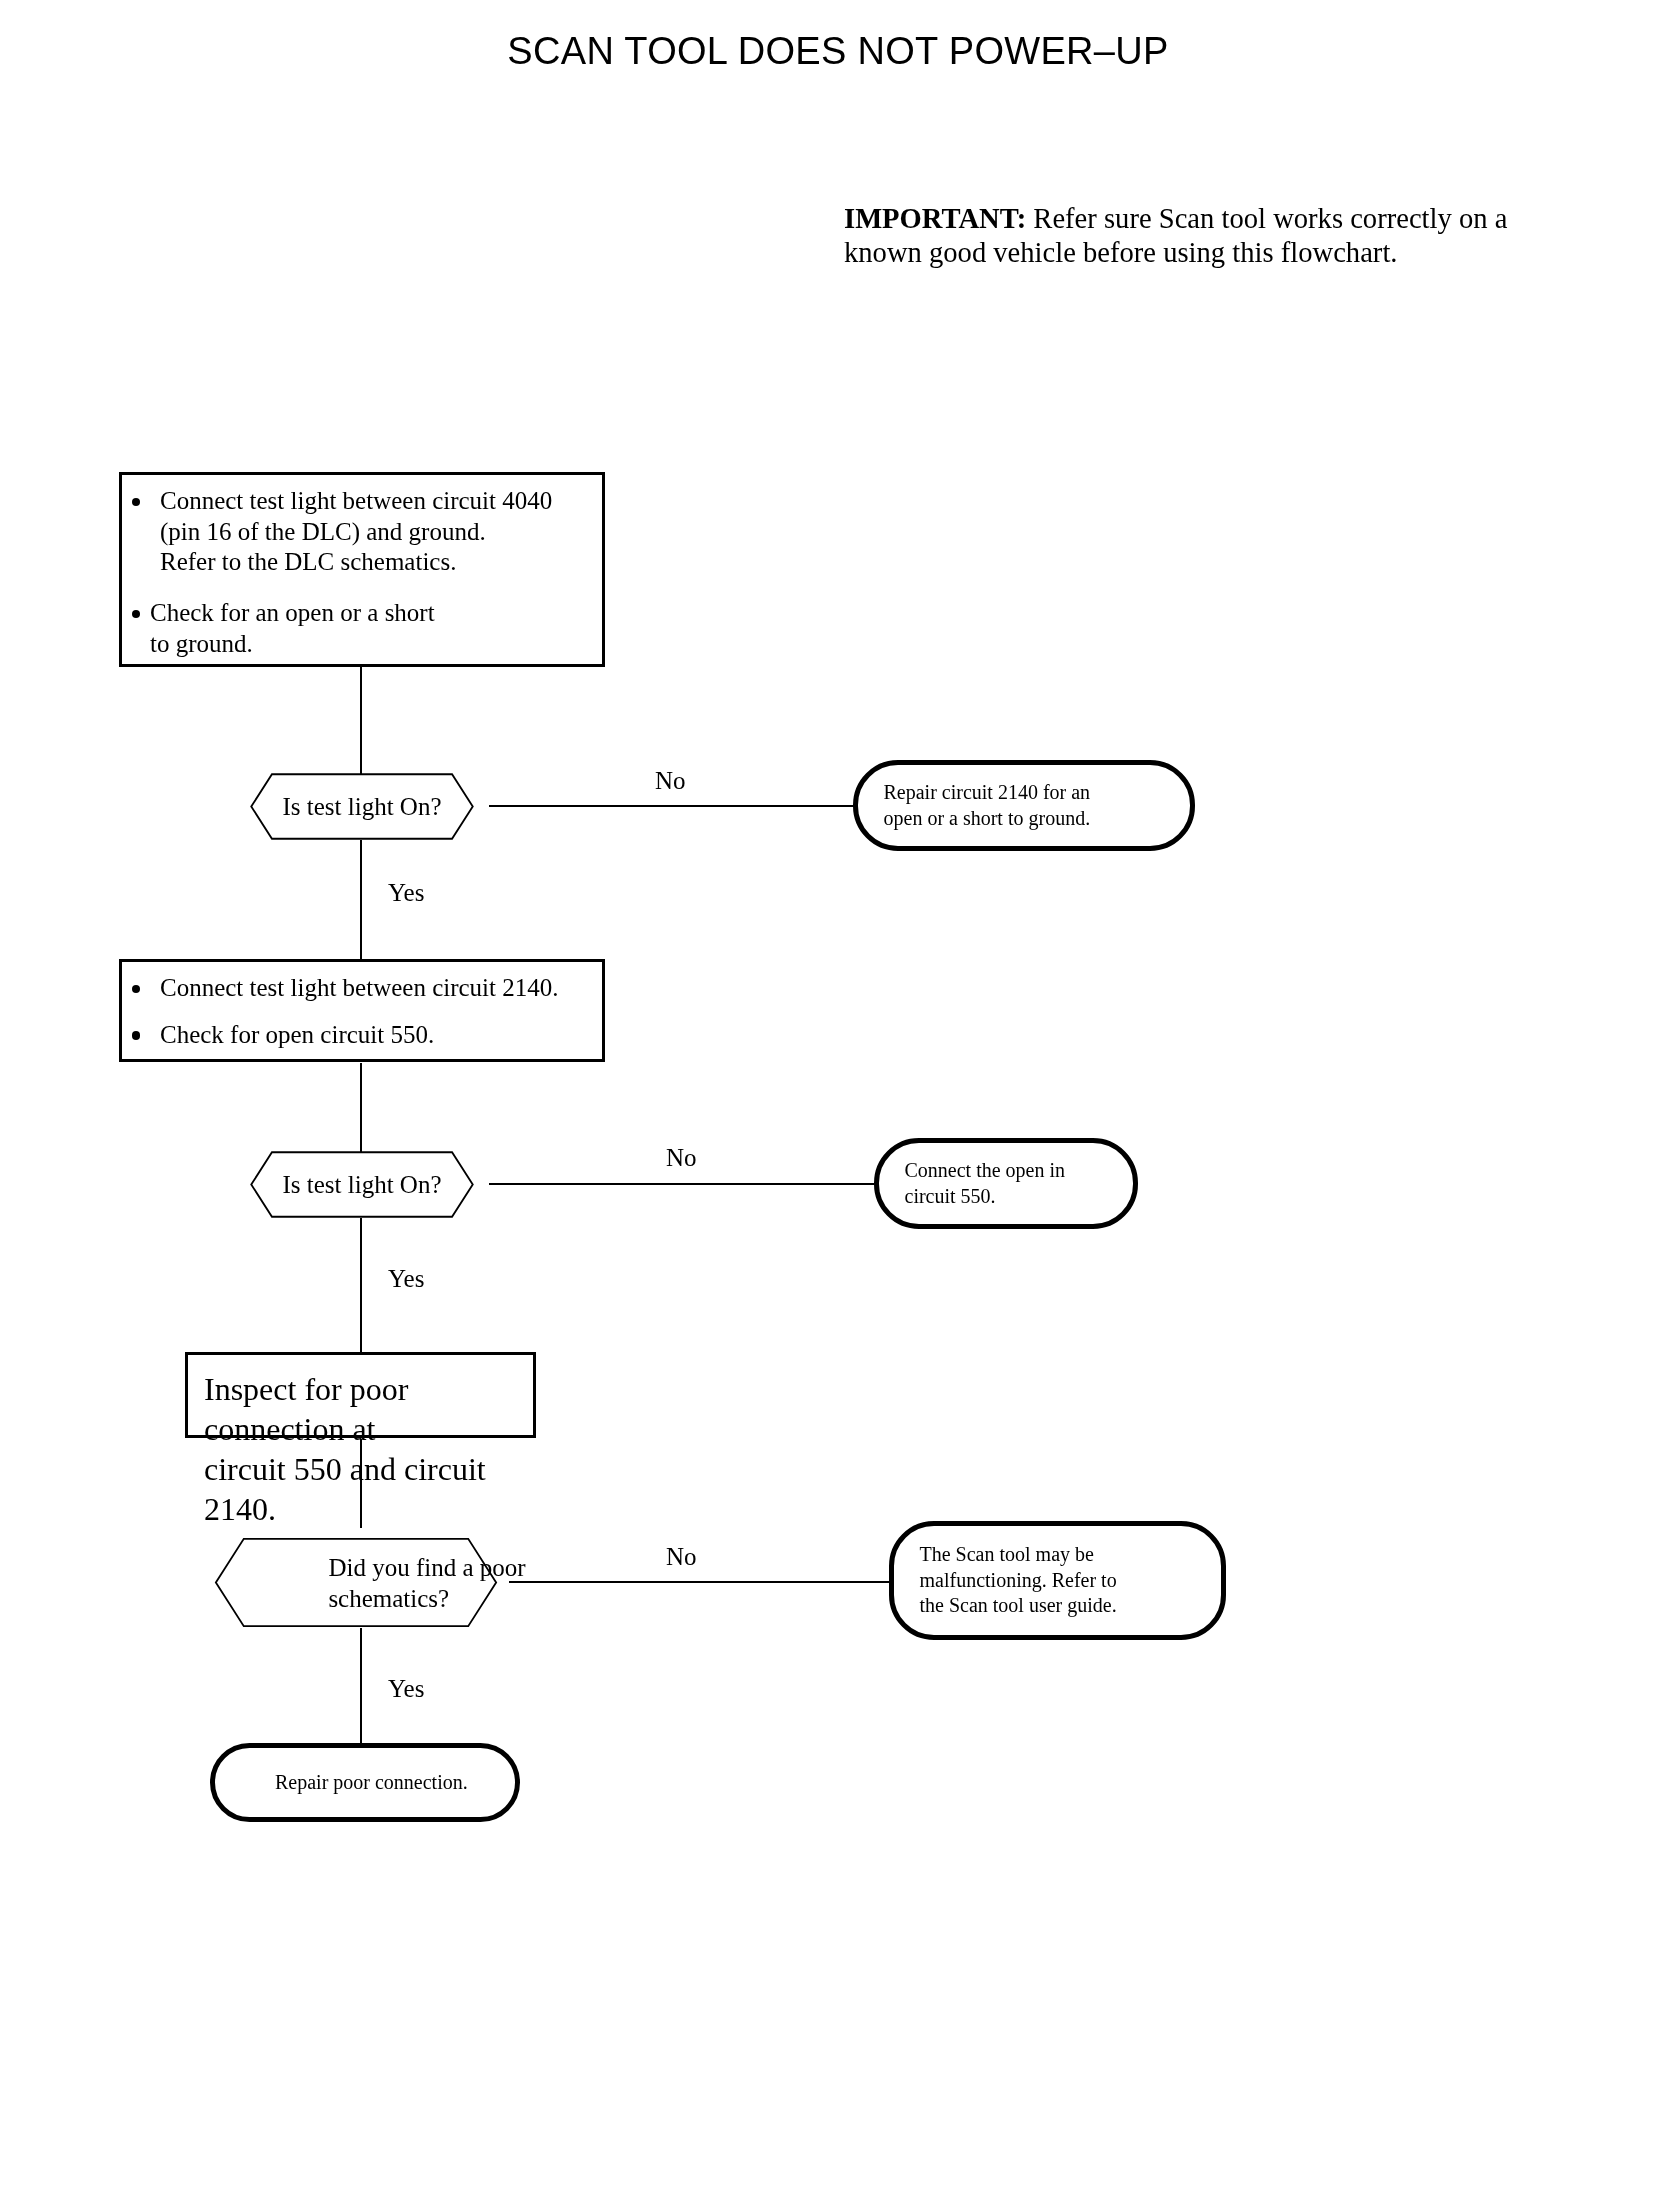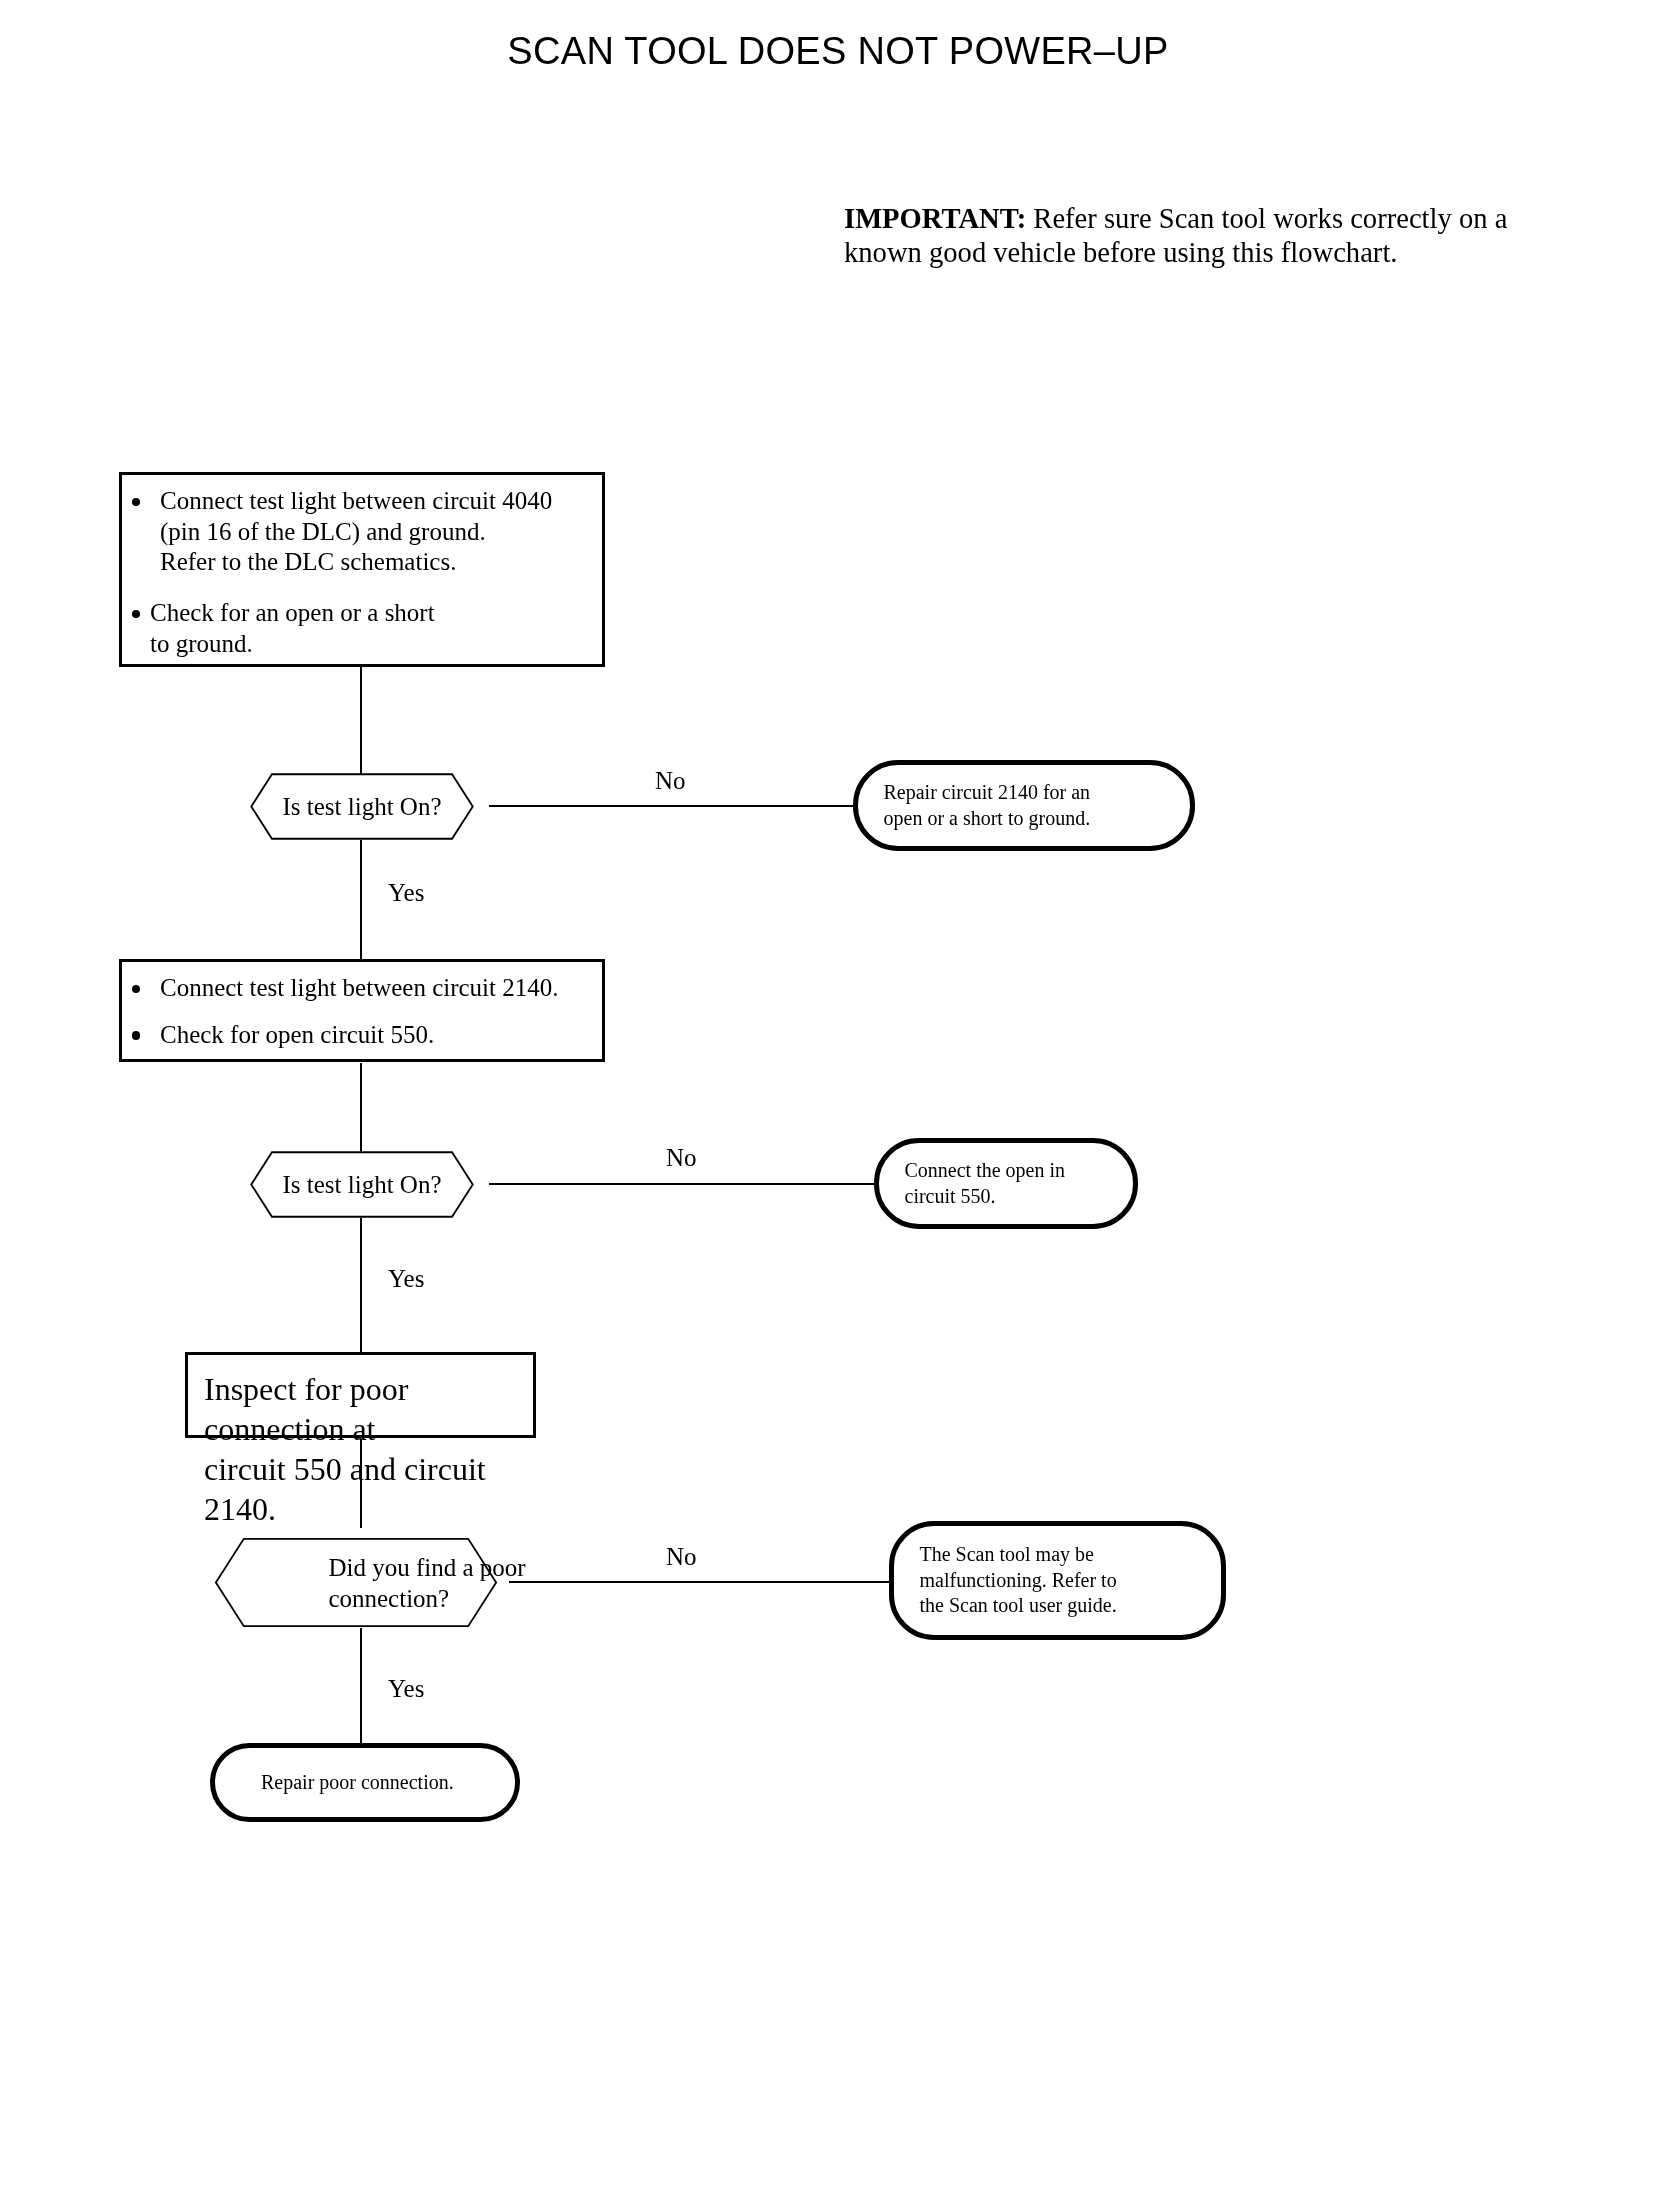--- a/index.html
+++ b/index.html
@@ -222,39 +222,39 @@
 
   <div class="conn-v" style="left:360px; top:1439px; height:89px;"></div>
 
   <div class="hexagon" style="left:201px; top:1537px; width:310px; height:91px;">
     <svg width="310" height="91" viewBox="0 0 510 150">
       <polygon points="24,75 70,3 440,3 486,75 440,147 70,147" fill="#ffffff" stroke="#000000" stroke-width="3"></polygon>
     </svg>
     <div class="hex-label" style="padding-left:14.6px; padding-right:14.6px; text-align:left; justify-content:flex-end;">
       <span>
         <span>Did you find a poor</span><br>
-        <span>connection?</span>
+        <span>schematics?</span>
       </span>
     </div>
   </div>
 
   <div class="conn-h" style="left:509px; top:1581px; width:381px;"></div>
   <div class="branch-label" style="left:666px; top:1544px;">No</div>
 
   <div class="term-box" style="left:889px; top:1521px; width:337px; height:119px;">
     <div class="term-text">
       <span>The Scan tool may be</span><br>
       <span>malfunctioning. Refer to</span><br>
       <span>the Scan tool user guide.</span>
     </div>
   </div>
 
   <div class="conn-v" style="left:360px; top:1628px; height:117px;"></div>
   <div class="branch-label" style="left:388px; top:1676px;">Yes</div>
 
   <div class="term-box" style="left:210px; top:1743px; width:310px; height:79px; border-radius:40px;">
-    <div class="term-text" style="padding-left:46px;">
+    <div class="term-text" style="padding-left:24px;margin-left:36px;">
       <span>Repair poor connection.</span>
     </div>
   </div>
 
 </div>
 
 
 </body></html>

